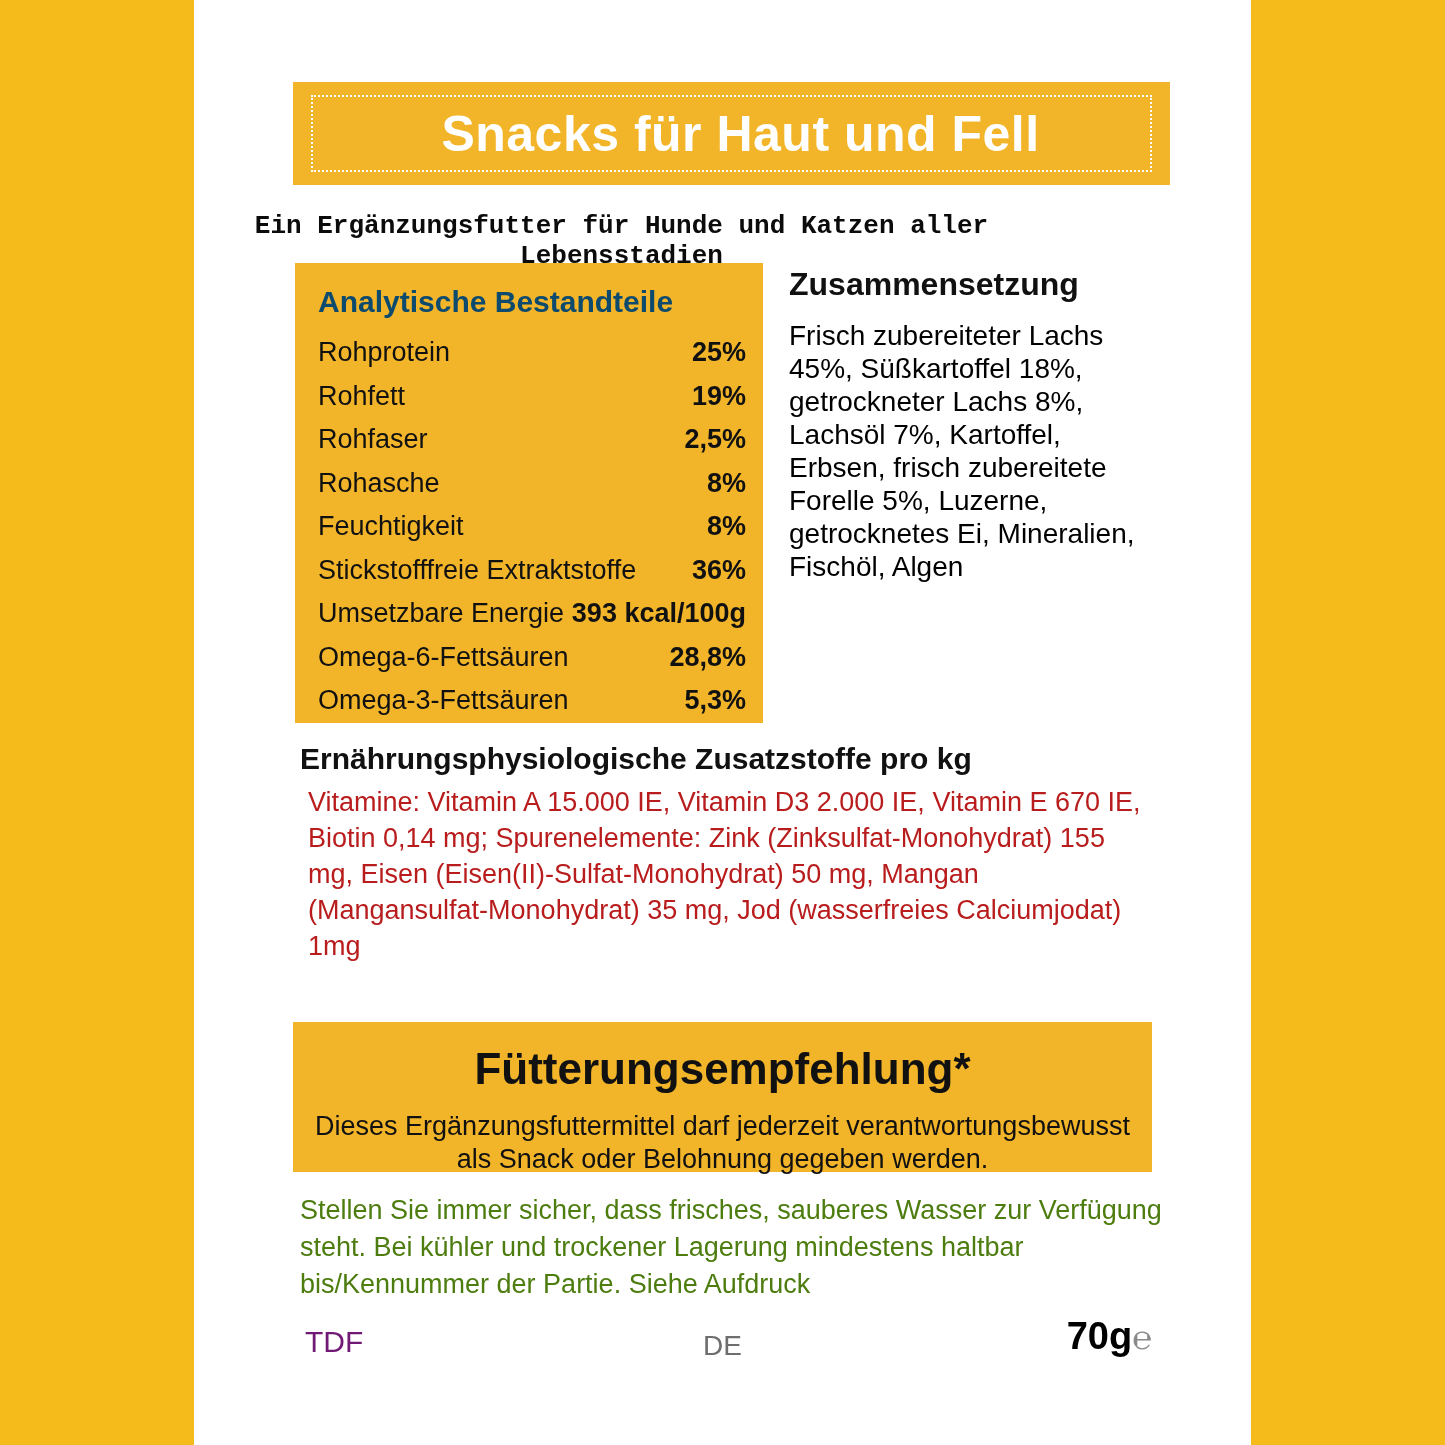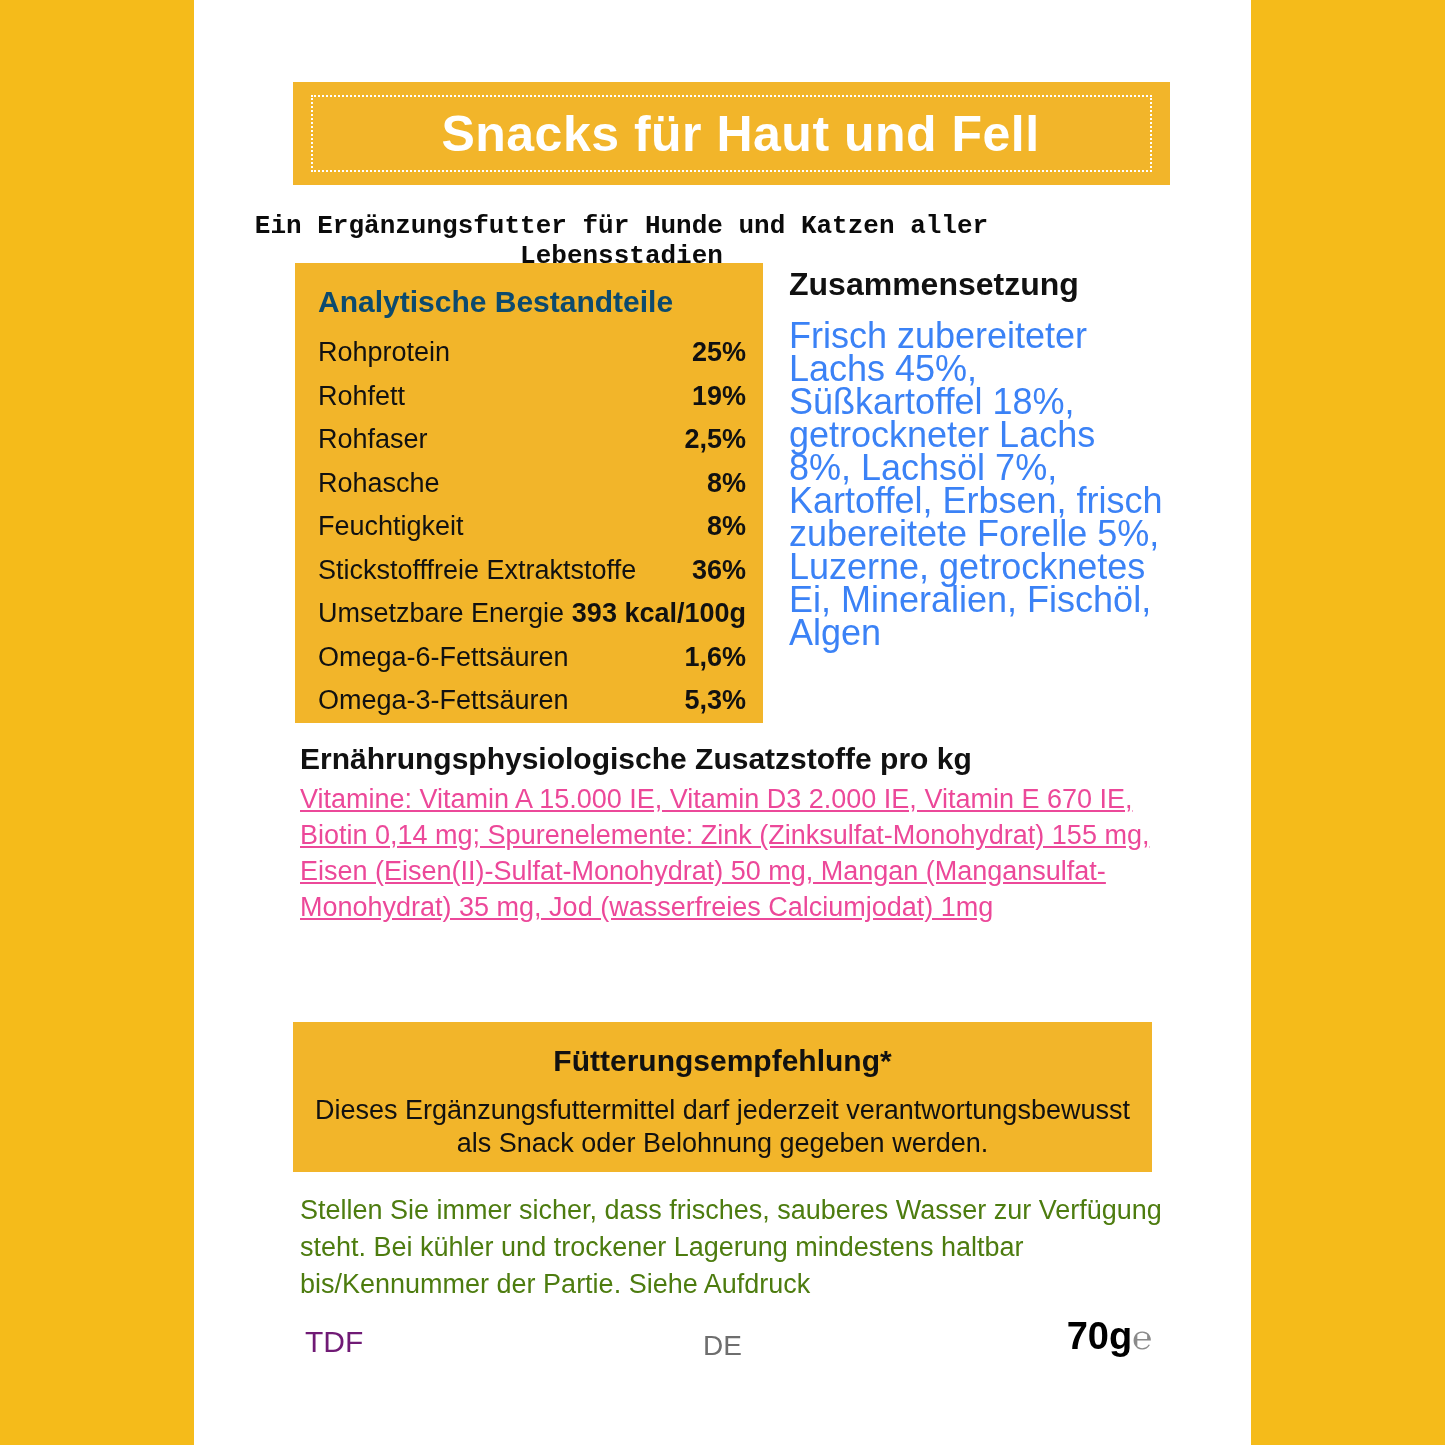--- a/index.html
+++ b/index.html
@@ -100,60 +100,59 @@
     top: 266px;
     width: 376px;
   }
   .composition h2 {
     margin: 0 0 16px 0;
     font-size: 32px;
     font-weight: bold;
   }
   .composition p {
     margin: 0;
-    font-size: 36px;
+    font-size: 28px;
     line-height: 33px;
-    color: #3b82f6;
+    color: #000000;
   }
 
   
   .additives {
     position: absolute;
     left: 300px;
     top: 742px;
     width: 862px;
   }
   .additives h2 {
     margin: 0 0 5px 0;
     font-size: 30px;
     font-weight: bold;
   }
   .additives p {
-    margin: 0;
+    margin: 8px;
     font-size: 27px;
     line-height: 36px;
-    color: #ec4899;
-    text-decoration: underline;
+    color: #b91c1c;
   }
 
   
   .feeding-box {
     position: absolute;
     left: 293px;
     top: 1022px;
     width: 859px;
     height: 150px;
     background: #F2B52A;
     box-sizing: border-box;
     text-align: center;
     padding-top: 22px;
   }
   .feeding-box h2 {
     margin: 0 0 16px 0;
-    font-size: 30px;
+    font-size: 44px;
     font-weight: bold;
   }
   .feeding-box p {
     margin: 0 auto;
     width: 820px;
     font-size: 27px;
     line-height: 33px;
   }
 
   
@@ -240,21 +239,21 @@
     <div class="analytical-row">
       <span class="lbl">Stickstofffreie Extraktstoffe</span>
       <span class="val">36%</span>
     </div>
     <div class="analytical-row">
       <span class="lbl">Umsetzbare Energie</span>
       <span class="val">393 kcal/100g</span>
     </div>
     <div class="analytical-row">
       <span class="lbl">Omega-6-Fettsäuren</span>
-      <span class="val">1,6%</span>
+      <span class="val">28,8%</span>
     </div>
     <div class="analytical-row">
       <span class="lbl">Omega-3-Fettsäuren</span>
       <span class="val">5,3%</span>
     </div>
   </div>
 
   <div class="composition">
     <h2>Zusammensetzung</h2>
     <p>Frisch zubereiteter Lachs 45%, Süßkartoffel 18%, getrockneter Lachs 8%, Lachsöl 7%, Kartoffel, Erbsen, frisch zubereitete Forelle 5%, Luzerne, getrocknetes Ei, Mineralien, Fischöl, Algen</p>

